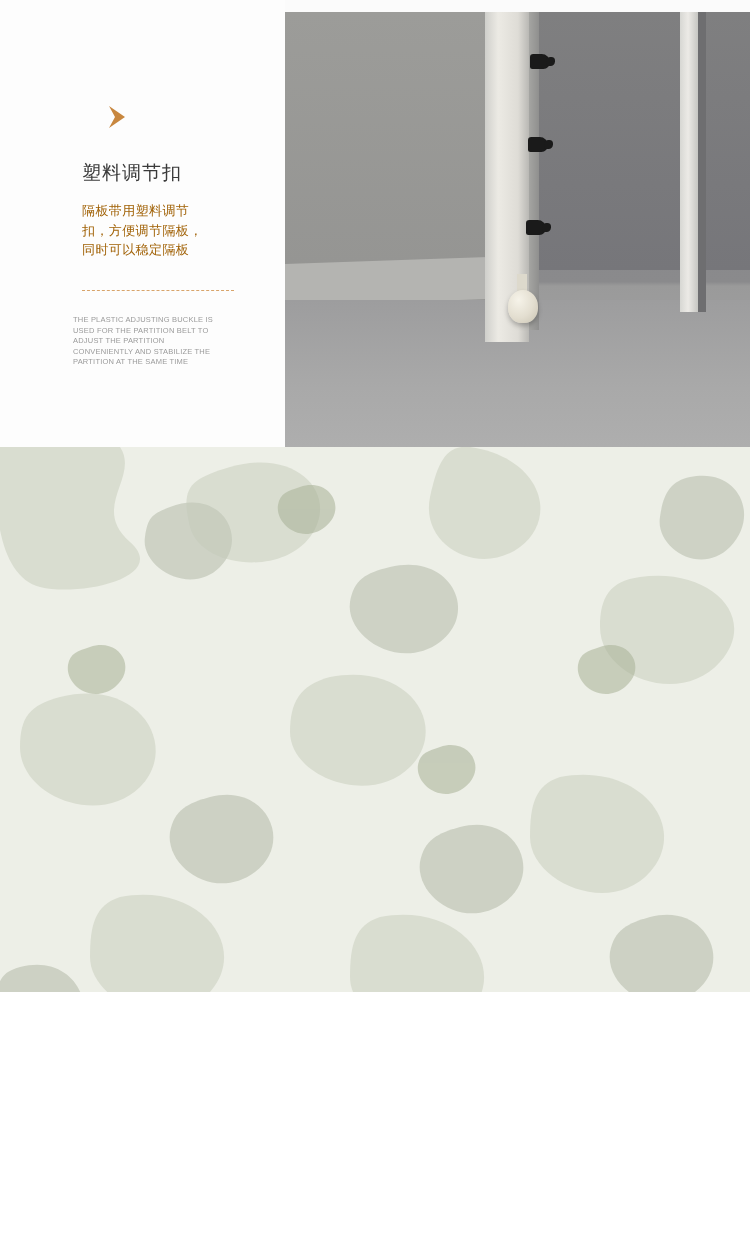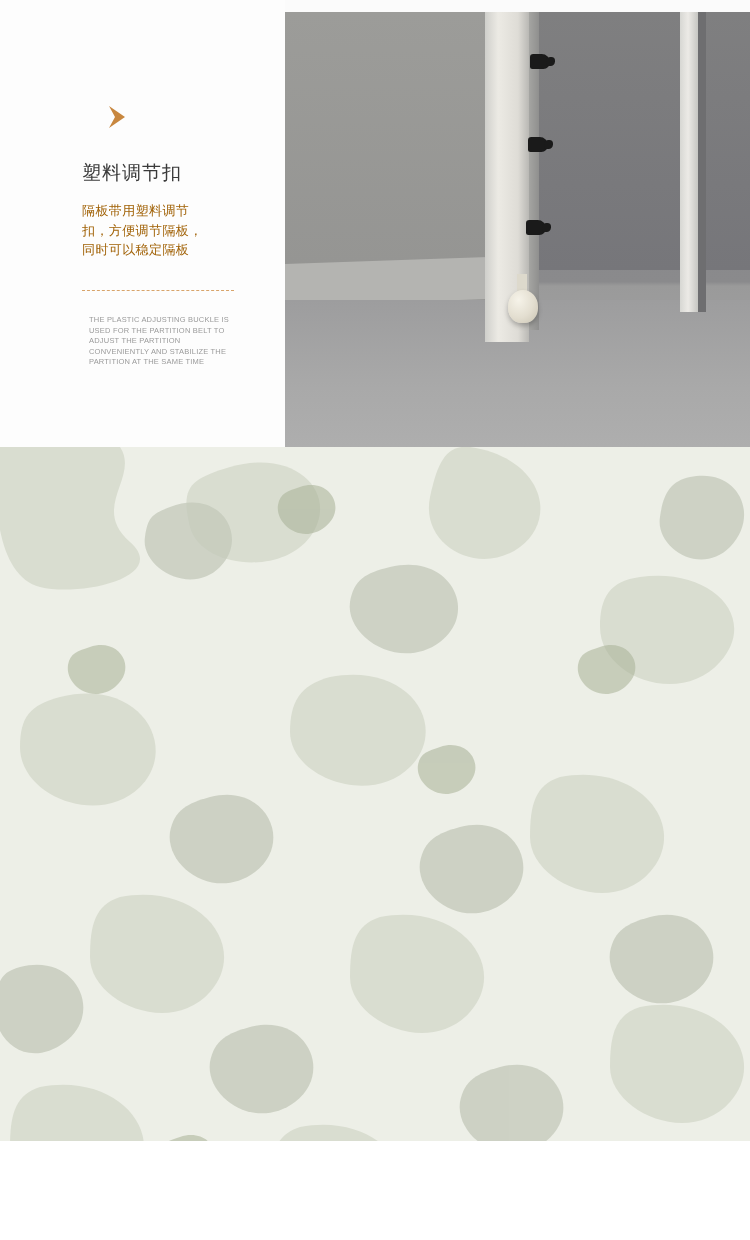--- a/index.html
+++ b/index.html
@@ -6,21 +6,21 @@
   html, body {
     width: 750px;
     height: 1240px;
     font-family: "Liberation Sans", sans-serif;
     background: #ffffff;
     overflow: hidden;
   }
   .page {
     position: relative;
     width: 750px;
-    height: 1141px;
+    height: 992px;
     overflow: hidden;
   }
 
   
   .top-section {
     position: relative;
     width: 750px;
     height: 447px;
     background: #fbfbfb;
     overflow: hidden;
@@ -71,21 +71,20 @@
   .feature-en {
     position: absolute;
     left: 73px;
     top: 315px;
     width: 140px;
     font-size: 7.5px;
     line-height: 10.5px;
     color: #9a9a9a;
     letter-spacing: 0.2px;
     text-transform: uppercase;
-    margin-left: 16px;
   }
 
   
   .photo {
     position: absolute;
     left: 285px; top: 12px;
     width: 465px;
     height: 435px;
     background: linear-gradient(180deg,#8d8d8b 0%, #87878a 40%, #8a8a8c 62%, #9a9a9a 63%, #a9a9aa 100%);
     overflow: hidden;

